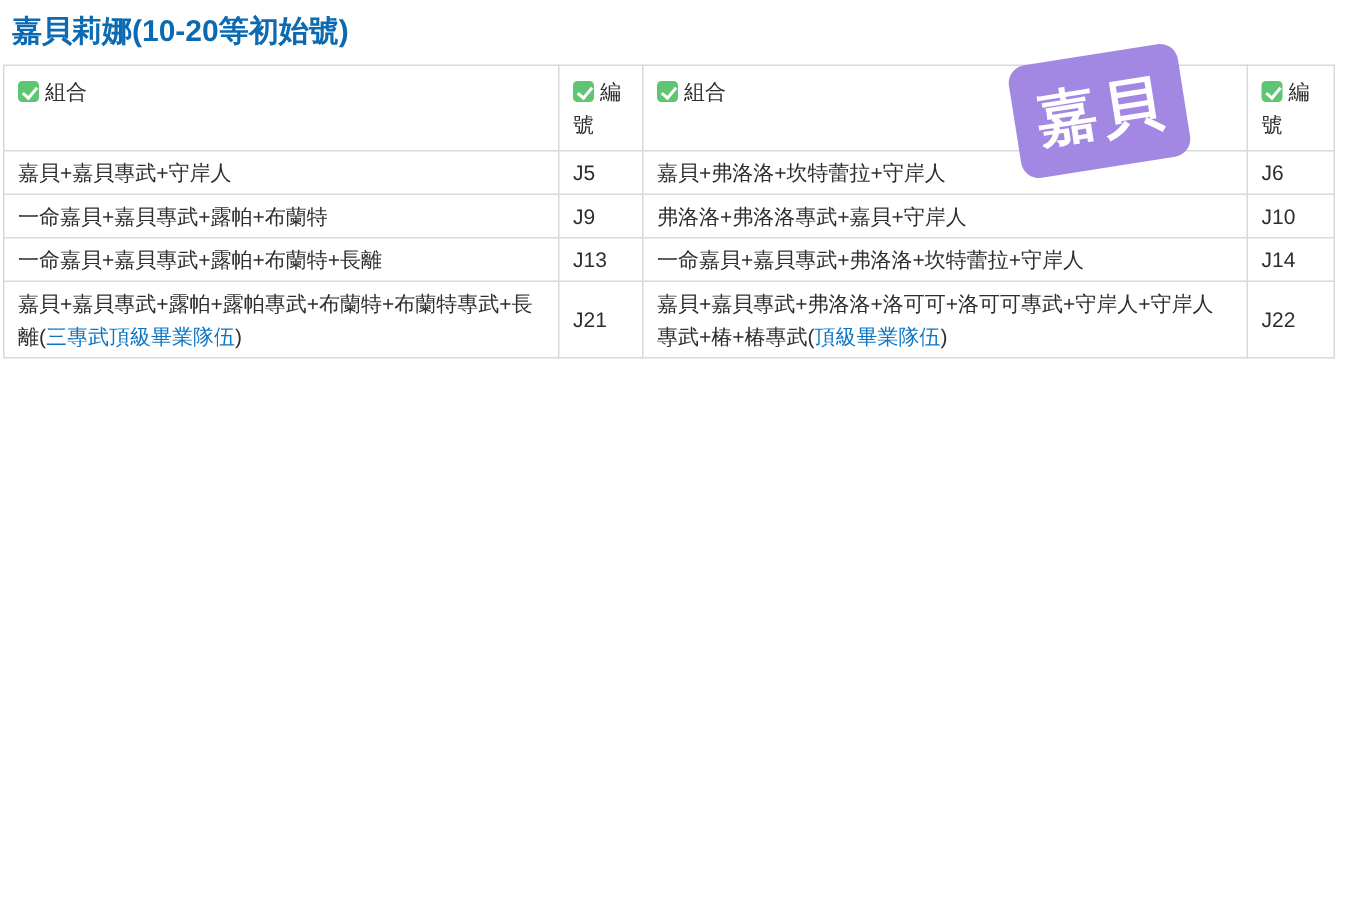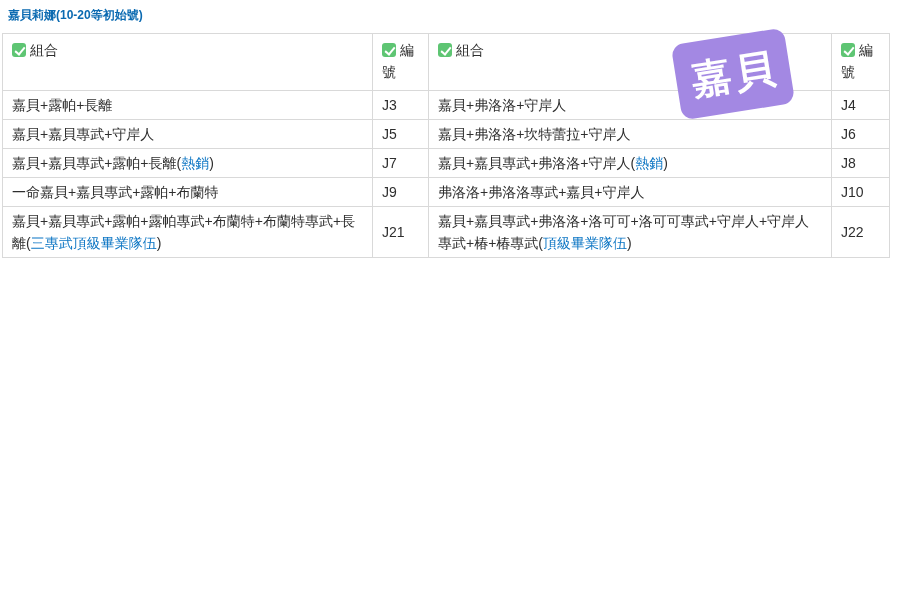--- a/index.html
+++ b/index.html
@@ -7,33 +7,33 @@
     --border:#d9d9d9; --check:#5ec573; --badge:#a388e3;
   }
   *{box-sizing:border-box;}
   html,body{margin:0;padding:0;}
   body{
     width:900px;height:602px;overflow:hidden;background:#fff;
     font-family:"Liberation Sans","DejaVu Sans",sans-serif;
     color:var(--text);position:relative;
   }
   .page-title{
-    margin:7px 0 9px 8px;font-size:12px;font-weight:bold;color:var(--title);
+    margin:7px 0 9px 8px;font-size:20px;font-weight:bold;color:var(--title);
   }
   table.combo-table{
     margin-left:2px;width:887px;border-collapse:collapse;table-layout:fixed;
     font-size:14px;color:var(--text);
   }
   col.c-combo-l{width:370px;} col.c-code-l{width:56px;}
   col.c-combo-r{width:403px;} col.c-code-r{width:58px;}
   th,td{
     border:1px solid var(--border);padding:3px 9px;line-height:22px;
     text-align:left;font-weight:normal;vertical-align:middle;word-break:break-all;
   }
-  th{vertical-align:top;padding-top:6px;padding-bottom:6px;height:54px;font-family:Liberation Serif, serif;}
+  th{vertical-align:top;padding-top:6px;padding-bottom:6px;height:54px;}
   td.code,th.code-h{padding-left:9px;}
   tbody td{height:29px;}
   .cb{
     display:inline-block;width:14px;height:14px;background:var(--check);
     border-radius:3px;position:relative;vertical-align:-2px;margin-right:4px;
   }
   .cb::after{
     content:"";position:absolute;left:4.5px;top:1.5px;width:4px;height:8px;
     border:solid #fff;border-width:0 2px 2px 0;transform:rotate(40deg);
   }
@@ -62,42 +62,36 @@
   <thead>
     <tr>
       <th><span class="cb"></span><span>組合</span></th>
       <th class="code-h"><span class="cb"></span><span>編號</span></th>
       <th><span class="cb"></span><span>組合</span></th>
       <th class="code-h"><span class="cb"></span><span>編號</span></th>
     </tr>
   </thead>
   <tbody>
       <tr>
-        <td class="combo"><span class="txt">嘉貝+露帕+長離</span></td>
-        <td class="code">J3</td>
-        <td class="combo"><span class="txt">嘉貝+弗洛洛+守岸人</span></td>
-        <td class="code">J4</td>
-      </tr>
-      <tr>
         <td class="combo"><span class="txt">嘉貝+嘉貝專武+守岸人</span></td>
         <td class="code">J5</td>
         <td class="combo"><span class="txt">嘉貝+弗洛洛+坎特蕾拉+守岸人</span></td>
         <td class="code">J6</td>
       </tr>
       <tr>
-        <td class="combo"><span class="txt">嘉貝+嘉貝專武+露帕+長離(</span><span class="link">熱銷</span><span class="txt">)</span></td>
-        <td class="code">J7</td>
-        <td class="combo"><span class="txt">嘉貝+嘉貝專武+弗洛洛+守岸人(</span><span class="link">熱銷</span><span class="txt">)</span></td>
-        <td class="code">J8</td>
-      </tr>
-      <tr>
         <td class="combo"><span class="txt">一命嘉貝+嘉貝專武+露帕+布蘭特</span></td>
         <td class="code">J9</td>
         <td class="combo"><span class="txt">弗洛洛+弗洛洛專武+嘉貝+守岸人</span></td>
         <td class="code">J10</td>
+      </tr>
+      <tr>
+        <td class="combo"><span class="txt">一命嘉貝+嘉貝專武+露帕+布蘭特+長離</span></td>
+        <td class="code">J13</td>
+        <td class="combo"><span class="txt">一命嘉貝+嘉貝專武+弗洛洛+坎特蕾拉+守岸人</span></td>
+        <td class="code">J14</td>
       </tr>
       <tr>
         <td class="combo"><span class="txt">嘉貝+嘉貝專武+露帕+露帕專武+布蘭特+布蘭特專武+長離(</span><span class="link">三專武頂級畢業隊伍</span><span class="txt">)</span></td>
         <td class="code">J21</td>
         <td class="combo"><span class="txt">嘉貝+嘉貝專武+弗洛洛+洛可可+洛可可專武+守岸人+守岸人專武+椿+椿專武(</span><span class="link">頂級畢業隊伍</span><span class="txt">)</span></td>
         <td class="code">J22</td>
       </tr>
     </tbody>
 
 </table>

